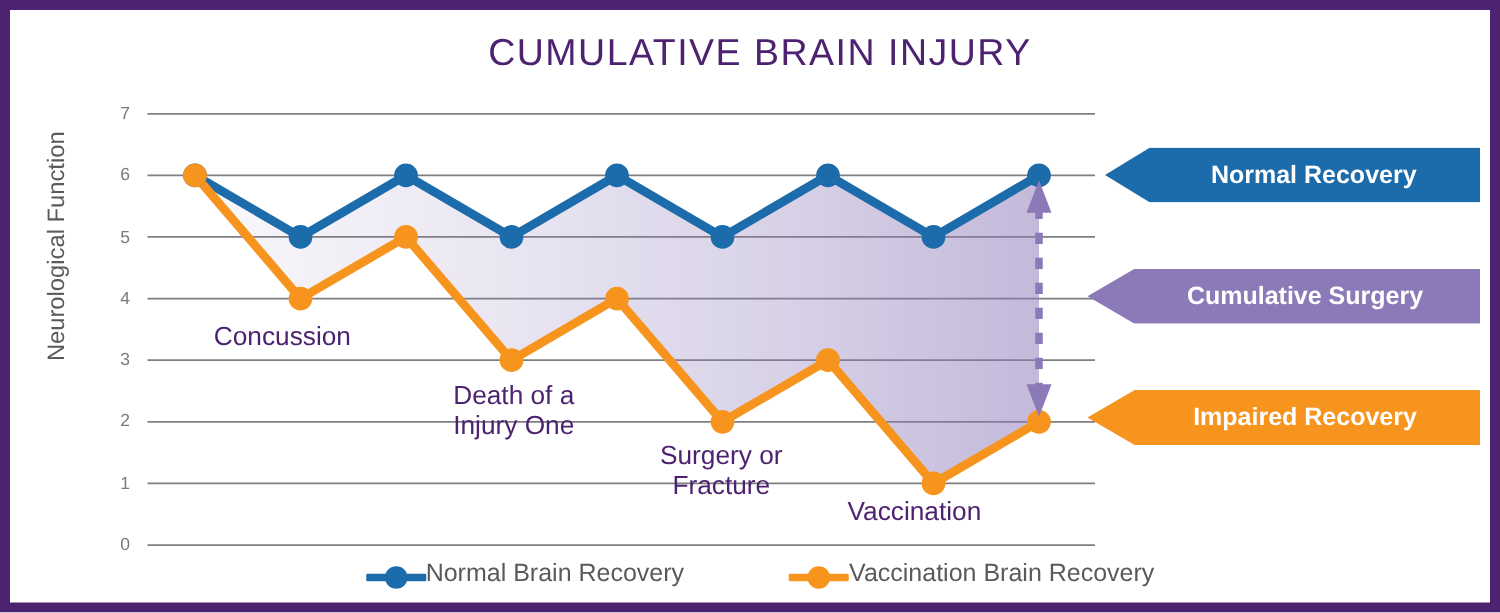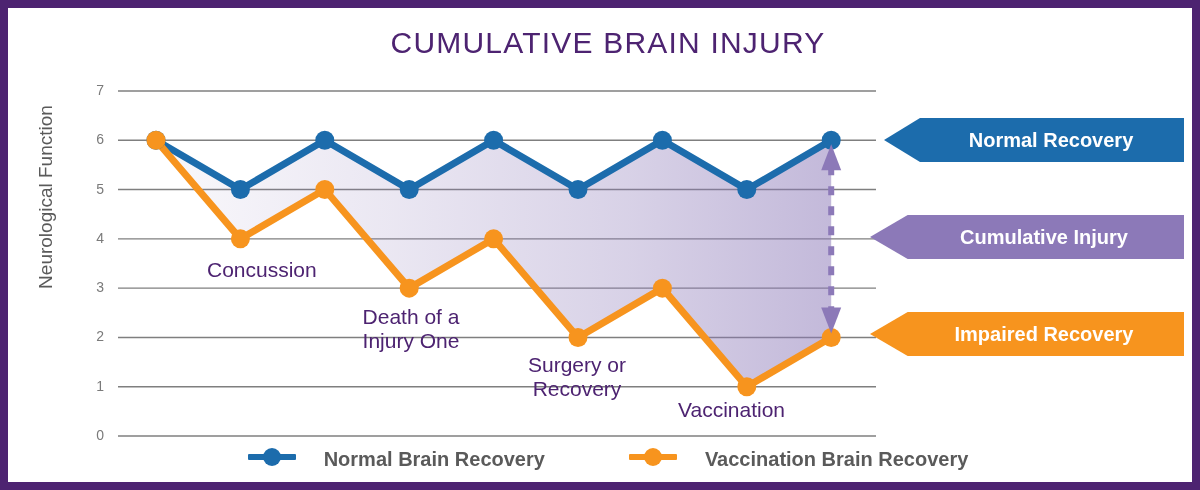--- a/index.html
+++ b/index.html
@@ -86,23 +86,22 @@
     position: absolute;
     left: 0;
     top: 440px;
     width: 1200px;
     display: flex;
     justify-content: center;
     gap: 84px;
   }
   .legend-entry {
     display: flex;
-    align-items: flex-start;
-    gap: 28px;
-    font-weight: bold;
+    align-items: flex-end;
+    gap: 0;
   }
   .legend-marker {
     position: relative;
     width: 48px;
     height: 18px;
   }
   .legend-marker .bar {
     position: absolute;
     left: 0;
     top: 6px;
@@ -189,32 +188,32 @@
         <circle cx="738.8000000000001" cy="378.7142857142857" r="9.5" fill="#F7941E"></circle>
         <circle cx="823.2" cy="329.42857142857144" r="9.5" fill="#F7941E"></circle>
       </g>
     <g id="gap-arrow">
         <line x1="823.2" x2="823.2" y1="158.28571428571428" y2="303.42857142857144" stroke="#8C79B8" stroke-width="6" stroke-dasharray="9 11"></line>
         <polygon points="823.2,136.28571428571428 813.2,162.28571428571428 833.2,162.28571428571428" fill="#8C79B8"></polygon>
         <polygon points="823.2,325.42857142857144 813.2,299.42857142857144 833.2,299.42857142857144" fill="#8C79B8"></polygon>
       </g>
   </svg>
 
-  <div class="annotation" id="ann-0" style="left:163px; top:250px;margin-left:36px;">Concussion</div>
+  <div class="annotation" id="ann-0" style="left:163px; top:250px;">Concussion</div>
   <div class="annotation" id="ann-1" style="left:339px; top:297px; text-align:center; width:128px;">Death of a
 Injury One</div>
   <div class="annotation" id="ann-2" style="left:505px; top:345px; text-align:center; width:128px;">Surgery or
-Recovery</div>
+Fracture</div>
   <div class="annotation" id="ann-3" style="left:670px; top:390px;">Vaccination</div>
 
   <div class="callout" id="callout-0" style="left:876px; top:110px; width:300px; background:#1C6CAC;justify-content:center;">
     <span>Normal Recovery</span>
   </div>
   <div class="callout" id="callout-1" style="left:862px; top:207px; width:314px; background:#8C79B8;">
-    <span>Cumulative Injury</span>
+    <span>Cumulative Surgery</span>
   </div>
   <div class="callout" id="callout-2" style="left:862px; top:304px; width:314px; background:#F7941E;text-align:right;">
     <span>Impaired Recovery</span>
   </div>
 
   <div id="legend">
     <div class="legend-entry">
       <span class="legend-marker">
         <span class="bar" style="background:#1C6CAC;"></span>
         <span class="dot" style="background:#1C6CAC;"></span>

